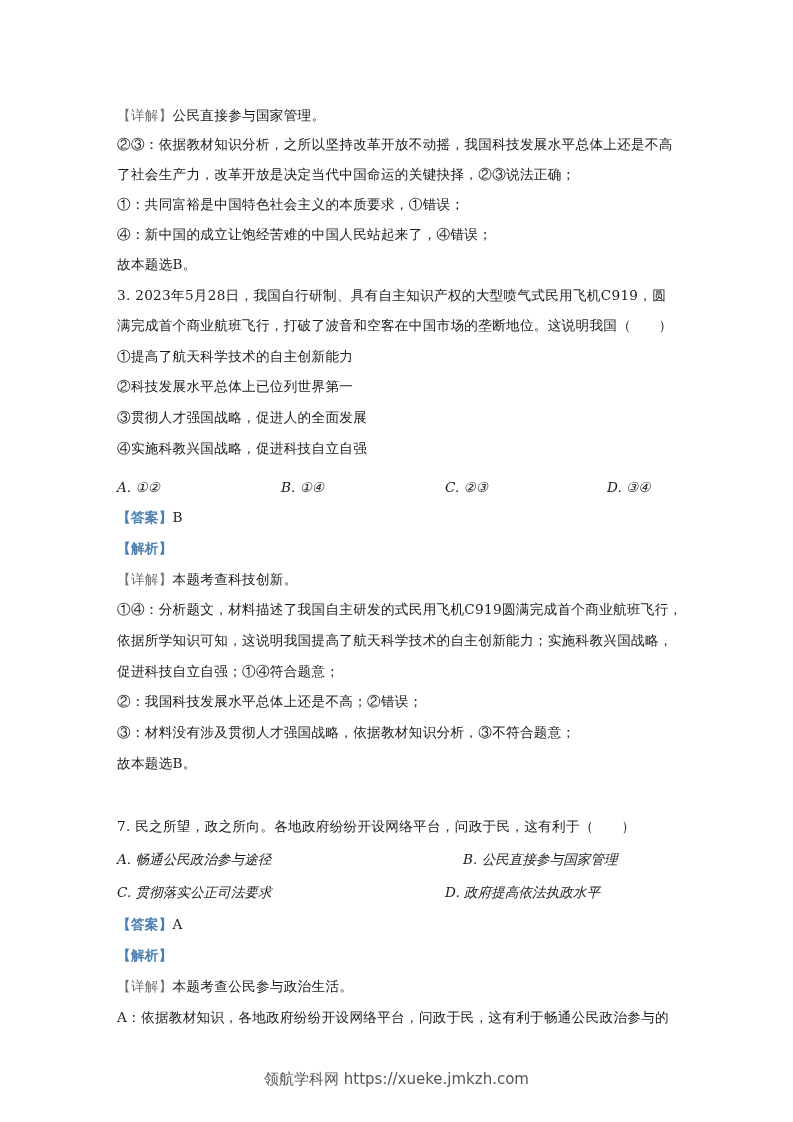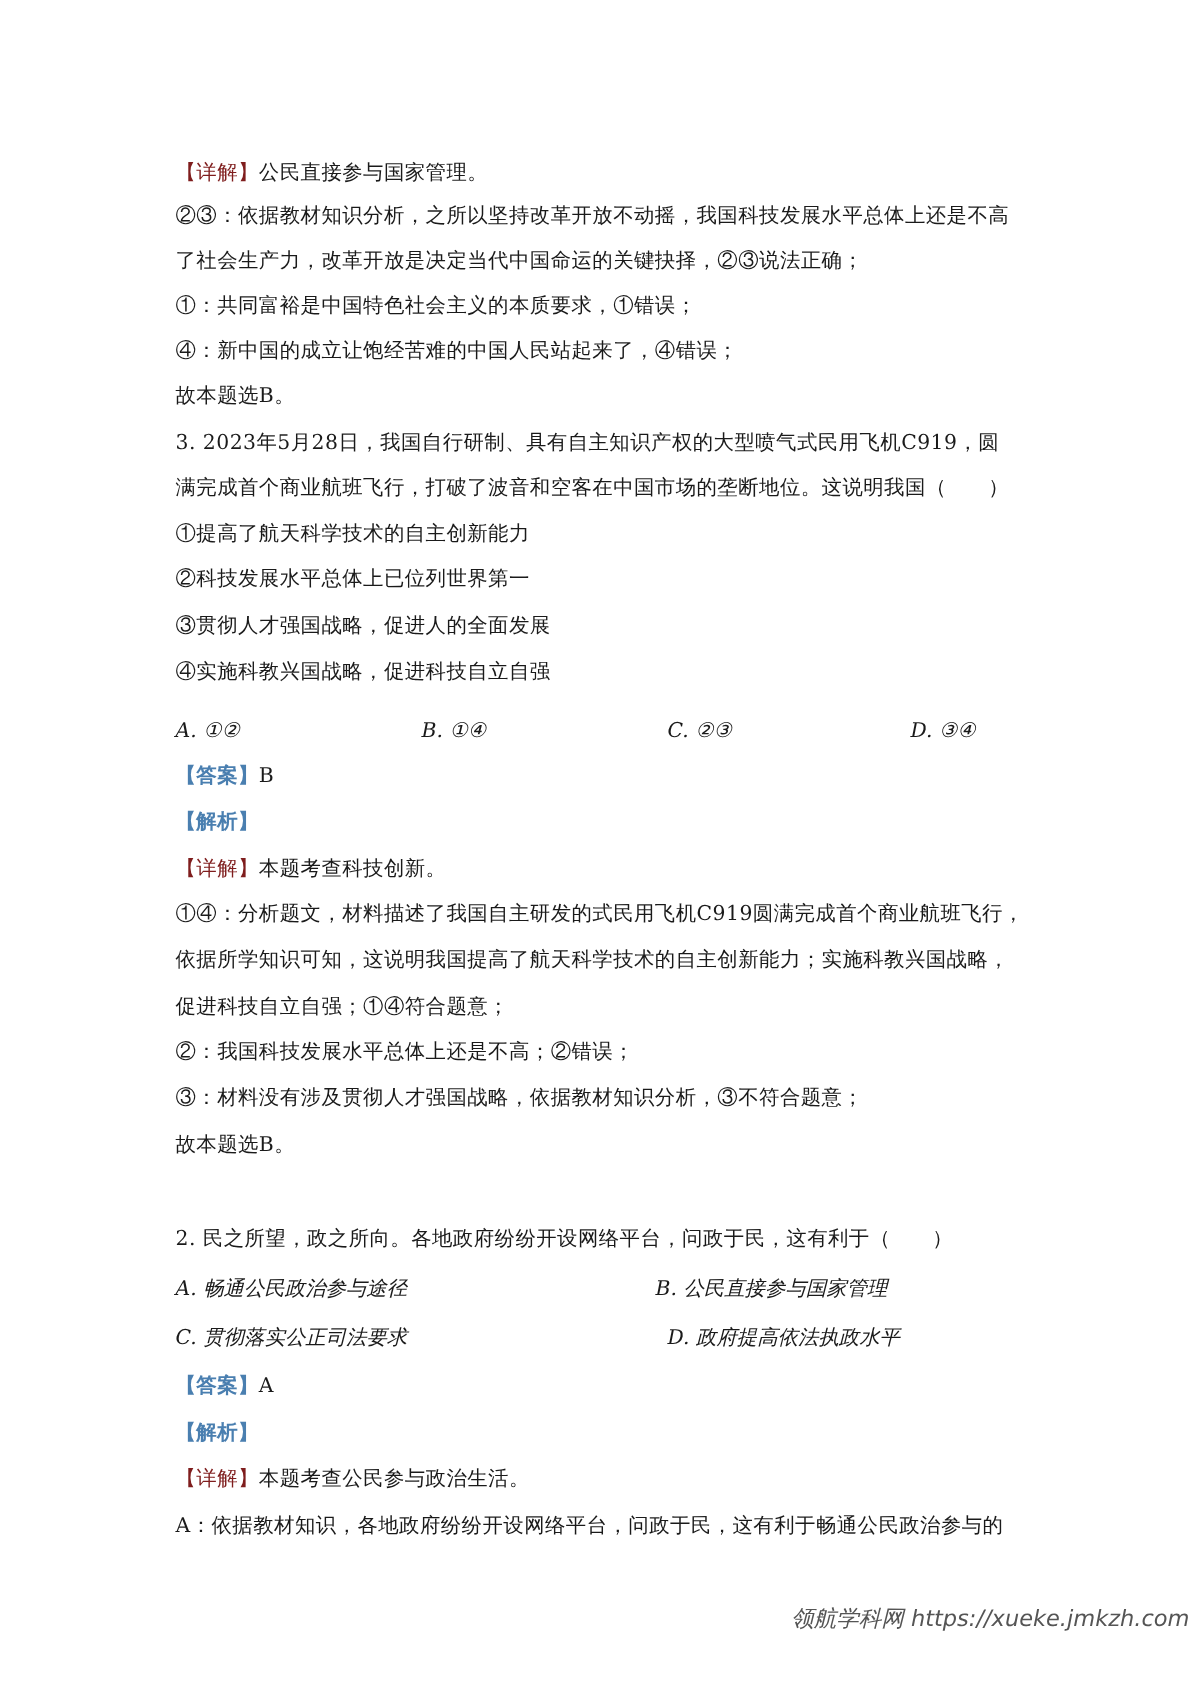--- a/index.html
+++ b/index.html
@@ -6,26 +6,26 @@
   body {
     width: 793px; height: 1122px; background: #ffffff; position: relative; overflow: hidden;
     font-family: "DejaVu Serif", "Liberation Serif", serif; color: #1a1a1a;
   }
   .page { position: absolute; left: 117px; top: 0; width: 560px; }
   .line {
     position: absolute; left: 0; white-space: nowrap;
     font-size: 13.6px; line-height: 20px; letter-spacing: 0.3px;
   }
   .tag-blue { color: #4a7fb0; font-weight: bold; }
-  .tag-black { color: #7f1d1d; }
+  .tag-black { color: #737373; }
   .opts4 { position: absolute; left: 0; width: 560px; font-size: 13.6px; line-height: 20px; }
   .opts4 span.opt { position: absolute; white-space: nowrap; font-style: italic; }
   .footer {
-    position: absolute; left: 0; width: 793px; top: 1070px; text-align: right;
-    font-family: "DejaVu Sans", "Liberation Sans", sans-serif; font-size: 15px; color: #555555; font-style: italic;
+    position: absolute; left: 0; width: 793px; top: 1070px; text-align: center;
+    font-family: "DejaVu Sans", "Liberation Sans", sans-serif; font-size: 15px; color: #555555;
   }
 </style>
 </head>
 <body>
 
 <div class="page">
 
   <div class="line" style="top:105px">
     <span class="tag-black">【详解】</span><span>公民直接参与国家管理。</span>
   </div>
@@ -56,24 +56,24 @@
   <div class="line" style="top:569px">
     <span class="tag-black">【详解】</span><span>本题考查科技创新。</span>
   </div>
   <div class="line" style="top:599px">①④：分析题文，材料描述了我国自主研发的式民用飞机C919圆满完成首个商业航班飞行，</div>
   <div class="line" style="top:630px">依据所学知识可知，这说明我国提高了航天科学技术的自主创新能力；实施科教兴国战略，</div>
   <div class="line" style="top:661px">促进科技自立自强；①④符合题意；</div>
   <div class="line" style="top:691px">②：我国科技发展水平总体上还是不高；②错误；</div>
   <div class="line" style="top:722px">③：材料没有涉及贯彻人才强国战略，依据教材知识分析，③不符合题意；</div>
   <div class="line" style="top:753px">故本题选B。</div>
 
-  <div class="line" style="top:816px">2. 民之所望，政之所向。各地政府纷纷开设网络平台，问政于民，这有利于（　　）</div>
+  <div class="line" style="top:816px">7. 民之所望，政之所向。各地政府纷纷开设网络平台，问政于民，这有利于（　　）</div>
   <div class="opts4" style="top:849px">
     <span class="opt" style="left:0">A. 畅通公民政治参与途径</span>
-    <span class="opt" style="left:320px">B. 公民直接参与国家管理</span>
+    <span class="opt" style="left:346px">B. 公民直接参与国家管理</span>
   </div>
   <div class="opts4" style="top:882px">
     <span class="opt" style="left:0">C. 贯彻落实公正司法要求</span>
     <span class="opt" style="left:328px">D. 政府提高依法执政水平</span>
   </div>
   <div class="line" style="top:914px">
     <span class="tag-blue">【答案】</span><span>A</span>
   </div>
   <div class="line tag-blue" style="top:945px">【解析】</div>
   <div class="line" style="top:976px">

